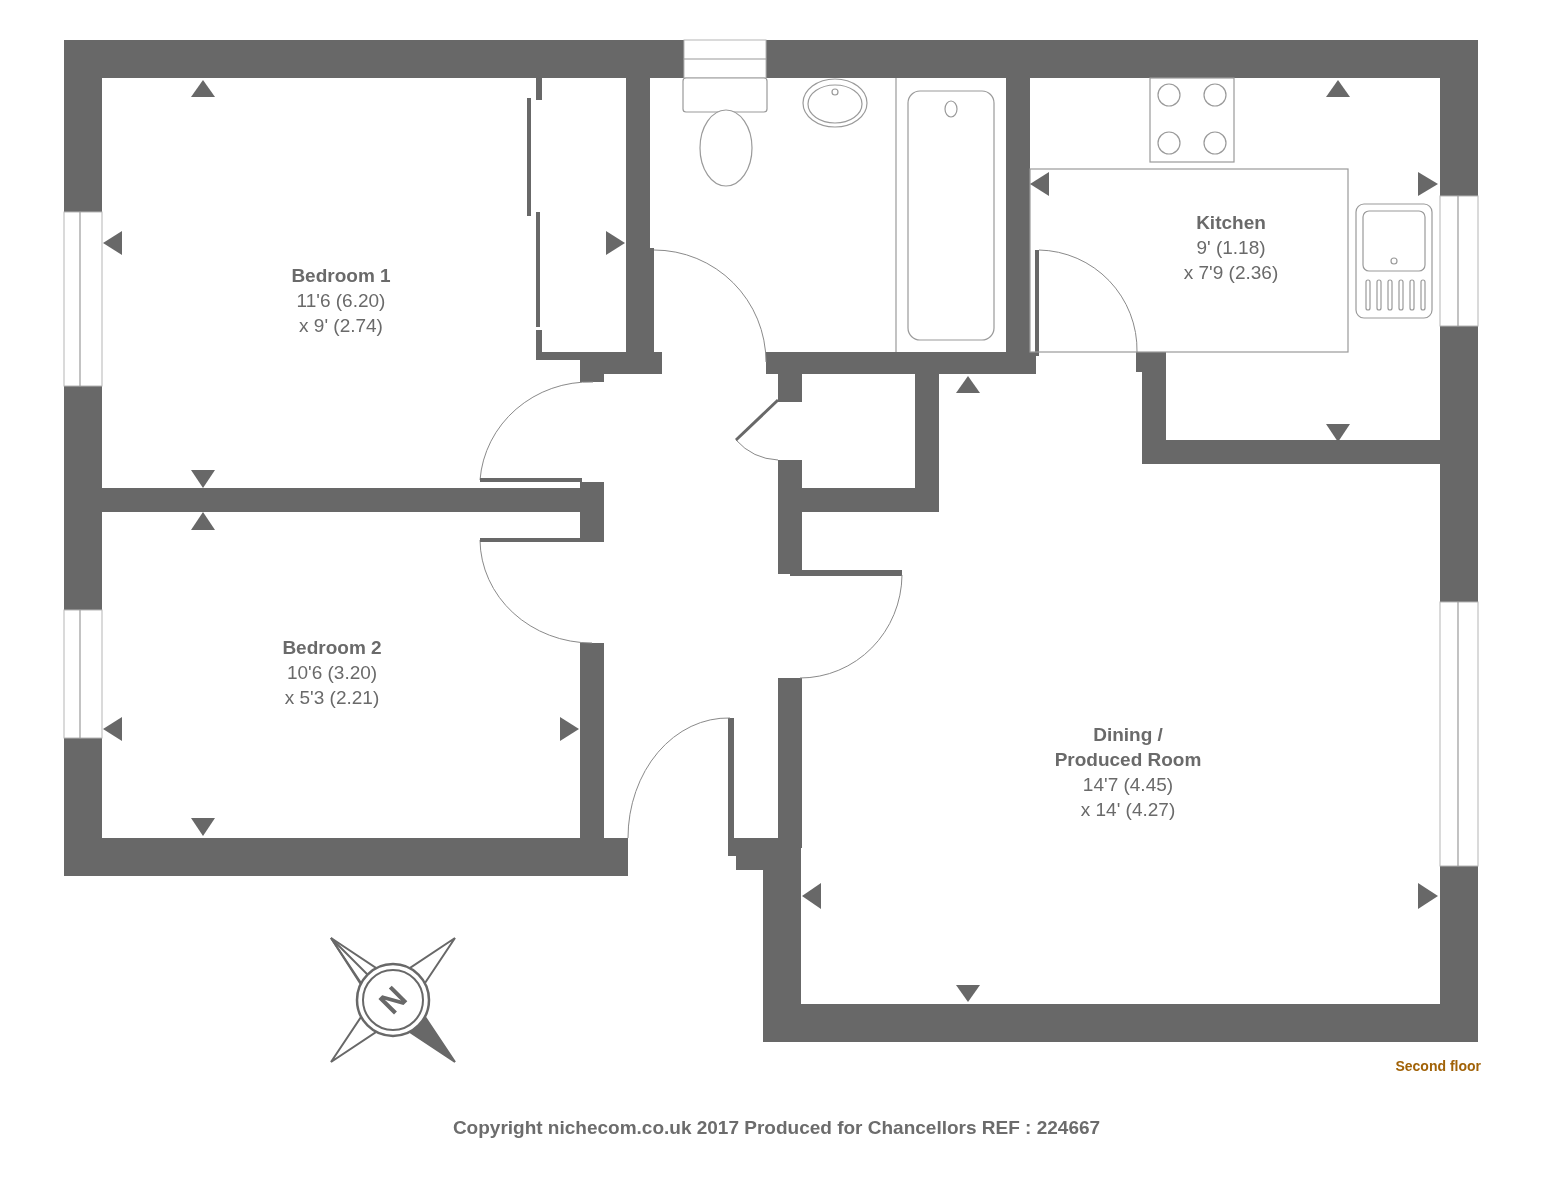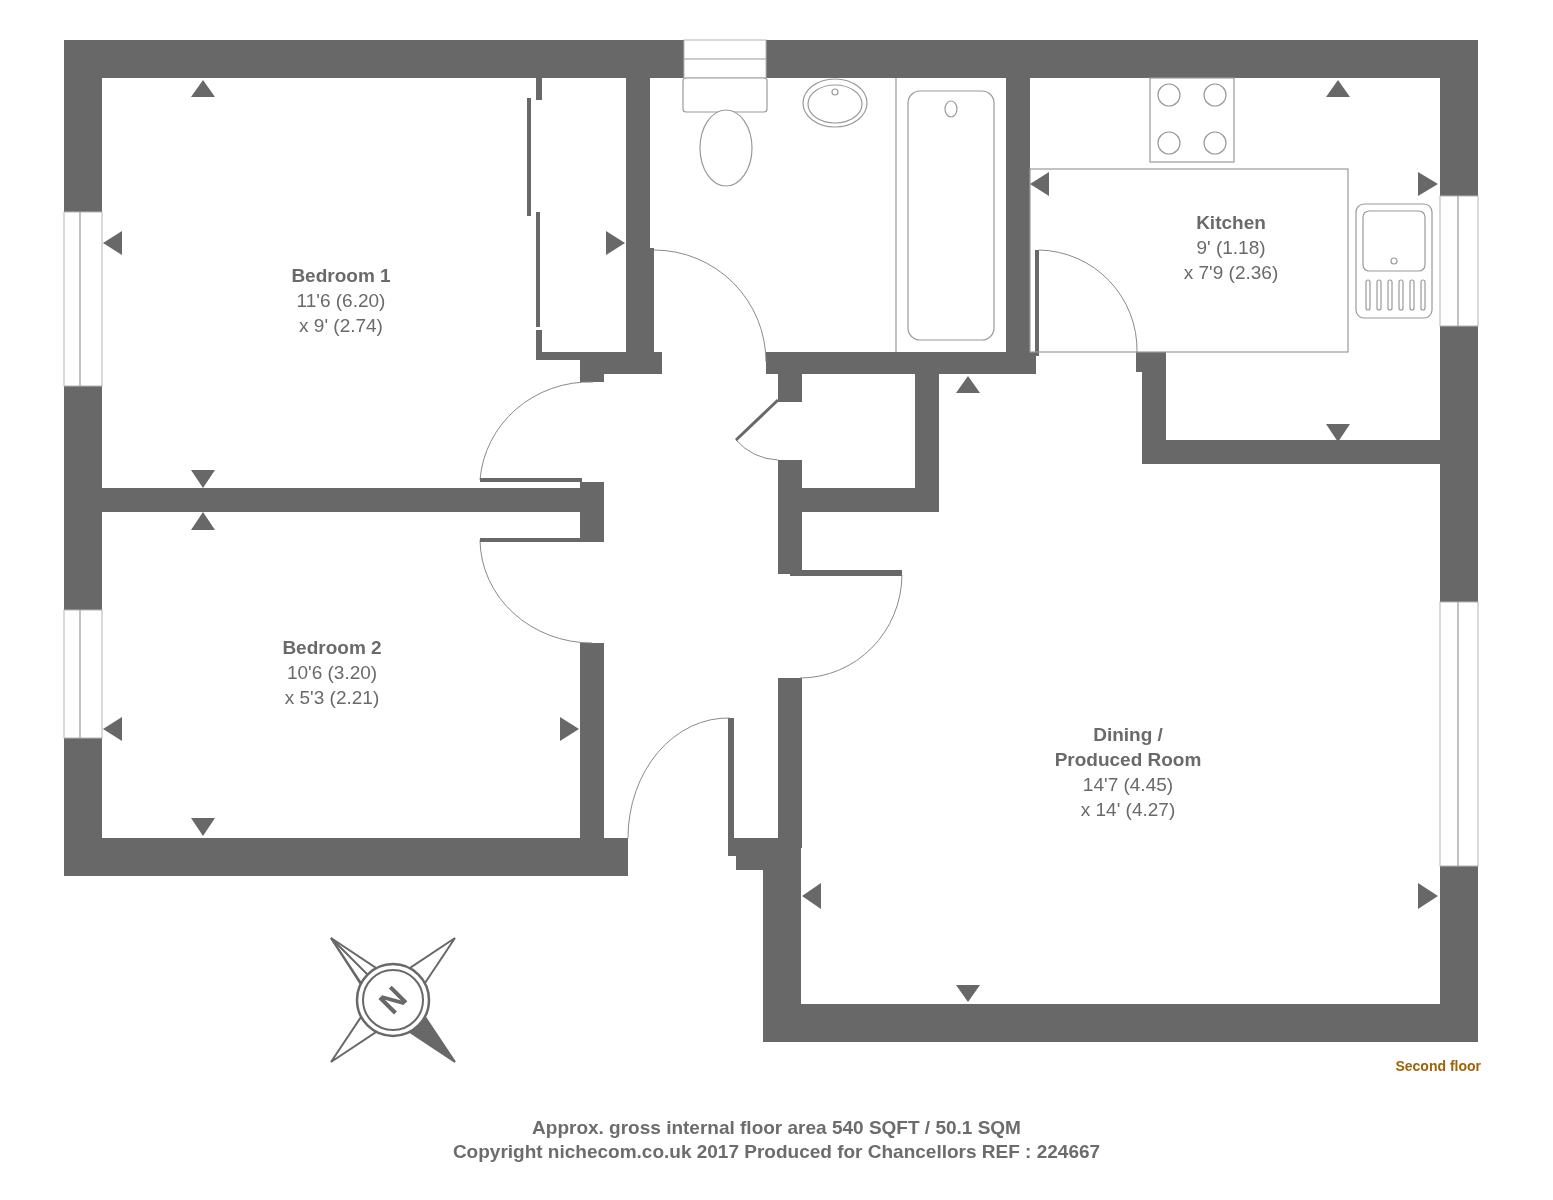--- a/index.html
+++ b/index.html
@@ -197,15 +197,14 @@
 <div class="label" style="left:1128px; top:697px;margin-top:25px;">
   <span class="name">Dining /</span>
   <span class="name">Produced Room</span>
   <span class="dim">14'7 (4.45)</span>
   <span class="dim">x 14' (4.27)</span>
 </div>
 
 <div class="floor-label">Second floor</div>
 
 <div class="footer">
-  <div>Approx. gross internal floor area 540 SQFT / 50.1 SQM</div>
   <div>Copyright nichecom.co.uk 2017 Produced for Chancellors REF : 224667</div>
 </div>
 
 </body></html>

